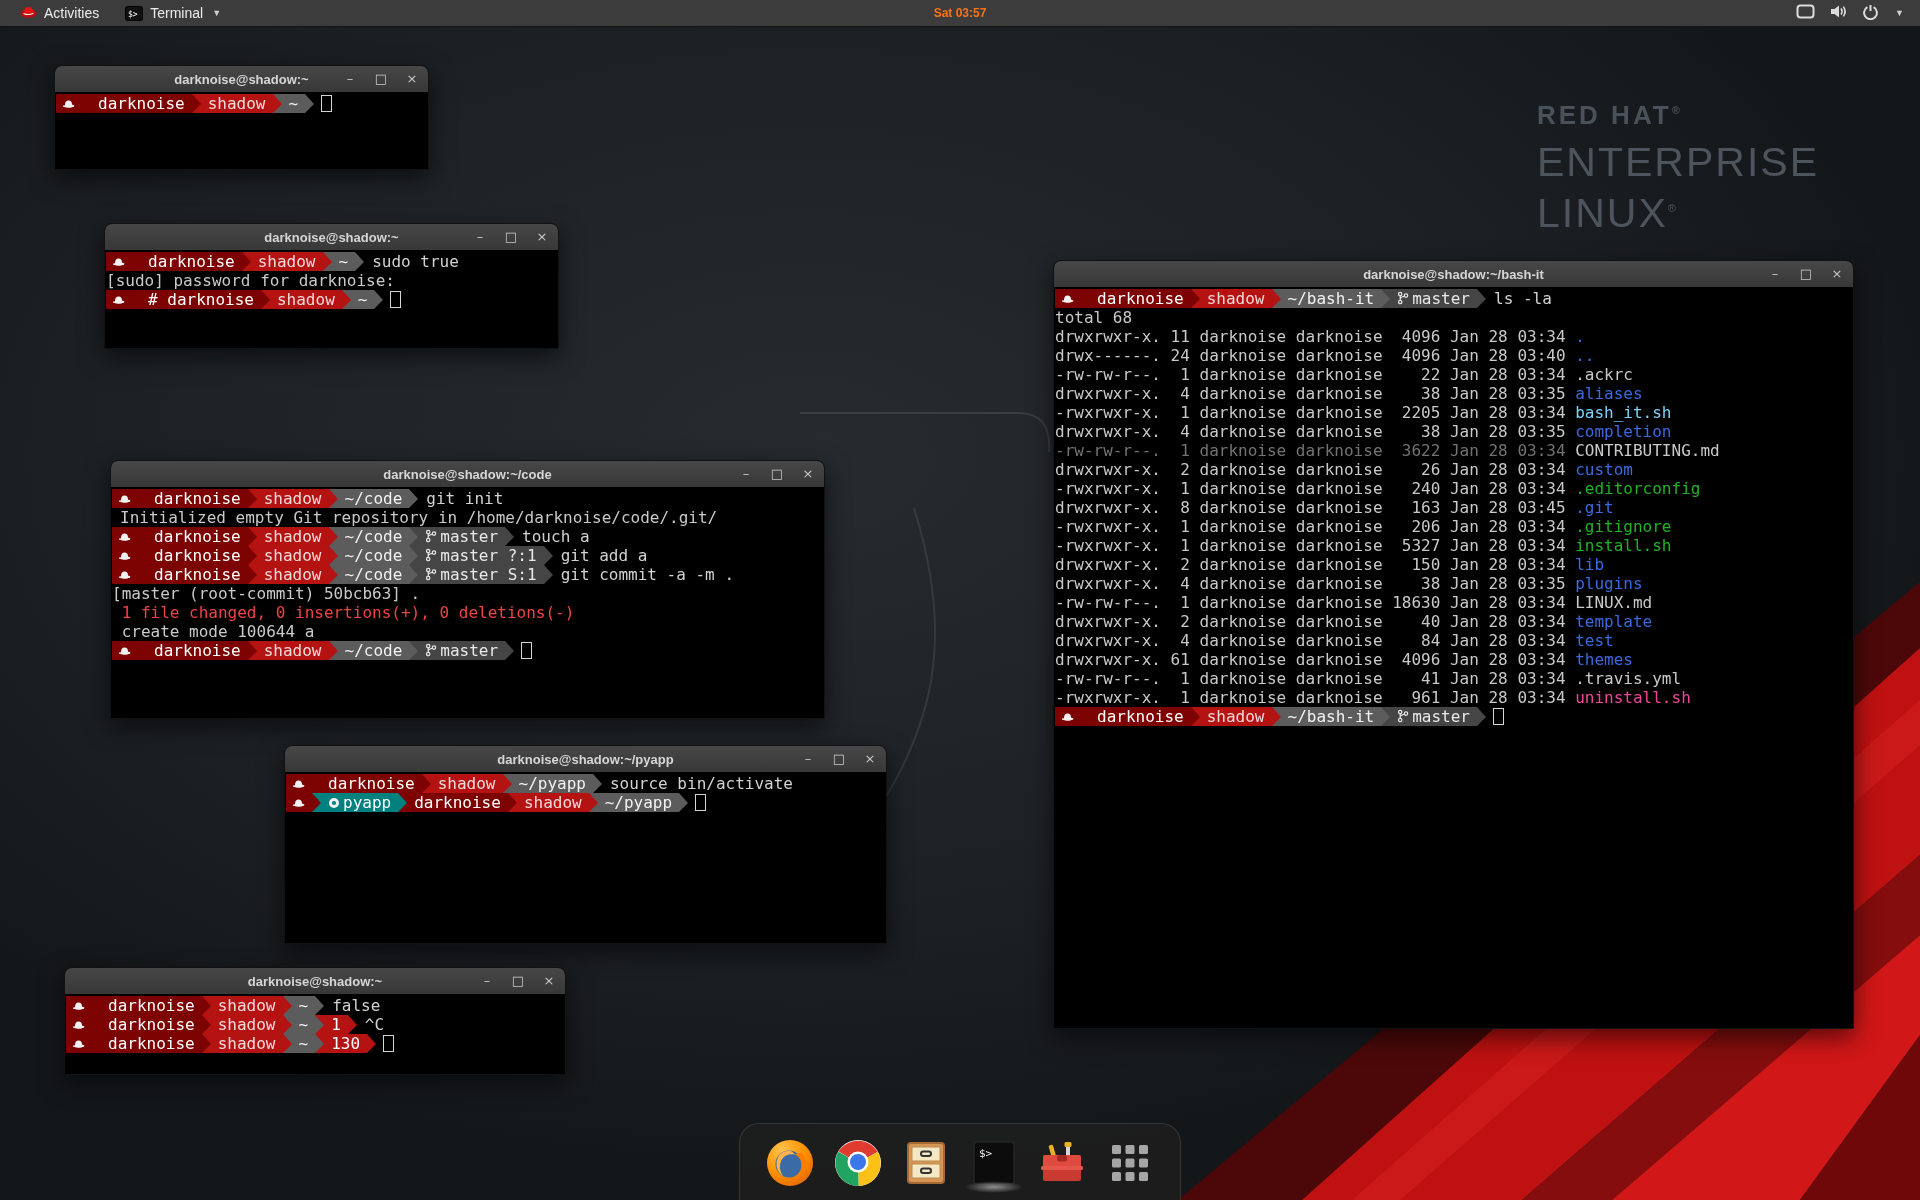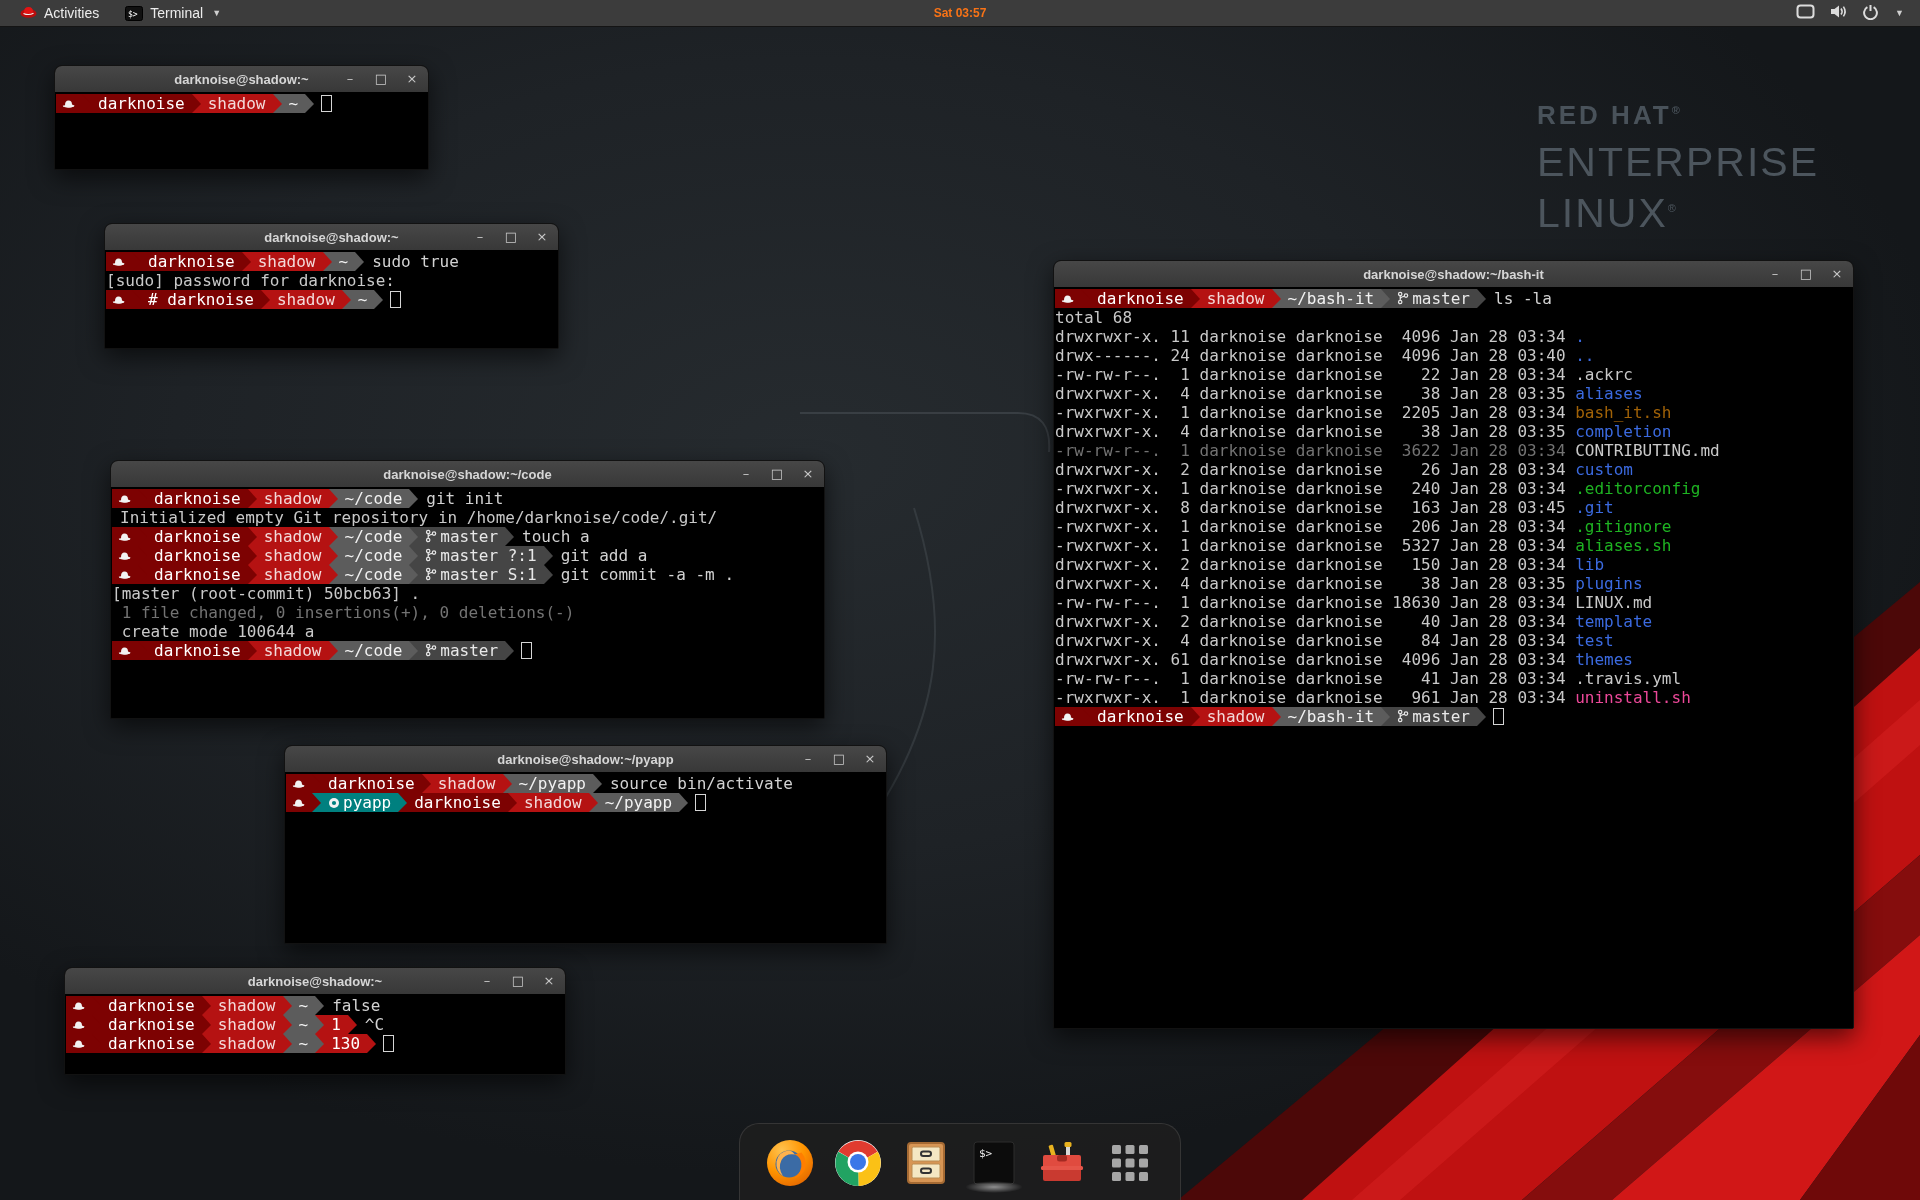--- a/index.html
+++ b/index.html
@@ -196,21 +196,21 @@
           <div class="term-line"><span class="pl-seg k-hat" style="background: rgb(125, 2, 2); color: rgb(255, 255, 255);"><svg class="seg-ic" width="13" height="12" viewBox="0 0 13 12">
                 <path d="M3 7.2 Q3 2.6 6.5 2.6 Q10 2.6 10 6.4 L12.4 7.4 Q12 9.4 6.5 9.4 Q2.4 9.4 0.6 7.8 Z" fill="#f2f2f2"></path>
                 <path d="M1 8.3 Q6.5 10.6 12.2 8" stroke="#f2f2f2" stroke-width="0.8" fill="none"></path>
               </svg></span><span class="pl-arrow" style="background: rgb(125, 2, 2);"><i style="border-left-color: rgb(125, 2, 2);"></i></span><span class="pl-seg k-user" style="background: rgb(125, 2, 2); color: rgb(255, 255, 255);"><span>darknoise</span></span><span class="pl-arrow" style="background: rgb(181, 18, 18);"><i style="border-left-color: rgb(125, 2, 2);"></i></span><span class="pl-seg k-host" style="background: rgb(181, 18, 18); color: rgb(243, 218, 218);"><span>shadow</span></span><span class="pl-arrow" style="background: rgb(92, 92, 92);"><i style="border-left-color: rgb(181, 18, 18);"></i></span><span class="pl-seg k-path" style="background: rgb(92, 92, 92); color: rgb(242, 242, 242);"><span>~/code</span></span><span class="pl-arrow" style="background: rgb(69, 69, 69);"><i style="border-left-color: rgb(92, 92, 92);"></i></span><span class="pl-seg k-branch" style="background: rgb(69, 69, 69); color: rgb(232, 232, 232);"><svg class="seg-ic" width="12" height="14" viewBox="0 0 12 14">
                 <circle cx="3.2" cy="3" r="1.7" fill="none" stroke="#e6e6e6" stroke-width="1.2"></circle>
                 <circle cx="3.2" cy="11" r="1.7" fill="none" stroke="#e6e6e6" stroke-width="1.2"></circle>
                 <circle cx="9" cy="4.6" r="1.7" fill="none" stroke="#e6e6e6" stroke-width="1.2"></circle>
                 <path d="M3.2 4.7 V9.3 M3.2 8 Q3.2 6 7.3 5.3" fill="none" stroke="#e6e6e6" stroke-width="1.2"></path>
               </svg><span>master S:1</span></span><span class="pl-arrow" style="background: transparent;"><i style="border-left-color: rgb(69, 69, 69);"></i></span><span class="cmd">git commit -a -m .</span></div>
           <div class="term-line"><span style="color: rgb(201, 201, 201);">[master (root-commit) 50bcb63] .</span></div>
-          <div class="term-line"><span style="color: #737373;"> 1 file changed, 0 insertions(+), 0 deletions(-)</span></div>
+          <div class="term-line"><span style="color: #ef4444;"> 1 file changed, 0 insertions(+), 0 deletions(-)</span></div>
           <div class="term-line"><span style="color: rgb(201, 201, 201);"> create mode 100644 a</span></div>
           <div class="term-line"><span class="pl-seg k-hat" style="background: rgb(125, 2, 2); color: rgb(255, 255, 255);"><svg class="seg-ic" width="13" height="12" viewBox="0 0 13 12">
                 <path d="M3 7.2 Q3 2.6 6.5 2.6 Q10 2.6 10 6.4 L12.4 7.4 Q12 9.4 6.5 9.4 Q2.4 9.4 0.6 7.8 Z" fill="#f2f2f2"></path>
                 <path d="M1 8.3 Q6.5 10.6 12.2 8" stroke="#f2f2f2" stroke-width="0.8" fill="none"></path>
               </svg></span><span class="pl-arrow" style="background: rgb(125, 2, 2);"><i style="border-left-color: rgb(125, 2, 2);"></i></span><span class="pl-seg k-user" style="background: rgb(125, 2, 2); color: rgb(255, 255, 255);"><span>darknoise</span></span><span class="pl-arrow" style="background: rgb(181, 18, 18);"><i style="border-left-color: rgb(125, 2, 2);"></i></span><span class="pl-seg k-host" style="background: rgb(181, 18, 18); color: rgb(243, 218, 218);"><span>shadow</span></span><span class="pl-arrow" style="background: rgb(92, 92, 92);"><i style="border-left-color: rgb(181, 18, 18);"></i></span><span class="pl-seg k-path" style="background: rgb(92, 92, 92); color: rgb(242, 242, 242);"><span>~/code</span></span><span class="pl-arrow" style="background: rgb(69, 69, 69);"><i style="border-left-color: rgb(92, 92, 92);"></i></span><span class="pl-seg k-branch" style="background: rgb(69, 69, 69); color: rgb(232, 232, 232);"><svg class="seg-ic" width="12" height="14" viewBox="0 0 12 14">
                 <circle cx="3.2" cy="3" r="1.7" fill="none" stroke="#e6e6e6" stroke-width="1.2"></circle>
                 <circle cx="3.2" cy="11" r="1.7" fill="none" stroke="#e6e6e6" stroke-width="1.2"></circle>
                 <circle cx="9" cy="4.6" r="1.7" fill="none" stroke="#e6e6e6" stroke-width="1.2"></circle>
                 <path d="M3.2 4.7 V9.3 M3.2 8 Q3.2 6 7.3 5.3" fill="none" stroke="#e6e6e6" stroke-width="1.2"></path>
               </svg><span>master</span></span><span class="pl-arrow" style="background: transparent;"><i style="border-left-color: rgb(69, 69, 69);"></i></span><span class="cursor"></span></div>
@@ -280,28 +280,28 @@
                 <circle cx="3.2" cy="3" r="1.7" fill="none" stroke="#e6e6e6" stroke-width="1.2"></circle>
                 <circle cx="3.2" cy="11" r="1.7" fill="none" stroke="#e6e6e6" stroke-width="1.2"></circle>
                 <circle cx="9" cy="4.6" r="1.7" fill="none" stroke="#e6e6e6" stroke-width="1.2"></circle>
                 <path d="M3.2 4.7 V9.3 M3.2 8 Q3.2 6 7.3 5.3" fill="none" stroke="#e6e6e6" stroke-width="1.2"></path>
               </svg><span>master</span></span><span class="pl-arrow" style="background: transparent;"><i style="border-left-color: rgb(69, 69, 69);"></i></span><span class="cmd">ls -la</span></div>
           <div class="term-line"><span style="color: rgb(201, 201, 201);">total 68</span></div>
           <div class="term-line"><span style="color: rgb(201, 201, 201);">drwxrwxr-x. 11 darknoise darknoise  4096 Jan 28 03:34 </span><span style="color: rgb(59, 106, 224);">.</span></div>
           <div class="term-line"><span style="color: rgb(201, 201, 201);">drwx------. 24 darknoise darknoise  4096 Jan 28 03:40 </span><span style="color: rgb(59, 106, 224);">..</span></div>
           <div class="term-line"><span style="color: rgb(201, 201, 201);">-rw-rw-r--.  1 darknoise darknoise    22 Jan 28 03:34 </span><span style="color: rgb(201, 201, 201);">.ackrc</span></div>
           <div class="term-line"><span style="color: rgb(201, 201, 201);">drwxrwxr-x.  4 darknoise darknoise    38 Jan 28 03:35 </span><span style="color: rgb(59, 106, 224);">aliases</span></div>
-          <div class="term-line"><span style="color: rgb(201, 201, 201);">-rwxrwxr-x.  1 darknoise darknoise  2205 Jan 28 03:34 </span><span style="color: #a16207;">bash_it.sh</span></div>
+          <div class="term-line"><span style="color: rgb(201, 201, 201);">-rwxrwxr-x.  1 darknoise darknoise  2205 Jan 28 03:34 </span><span style="color: #7dd3fc;">bash_it.sh</span></div>
           <div class="term-line"><span style="color: rgb(201, 201, 201);">drwxrwxr-x.  4 darknoise darknoise    38 Jan 28 03:35 </span><span style="color: rgb(59, 106, 224);">completion</span></div>
           <div class="term-line"><span style="color: #737373;">-rw-rw-r--.  1 darknoise darknoise  3622 Jan 28 03:34 </span><span style="color: rgb(201, 201, 201);">CONTRIBUTING.md</span></div>
           <div class="term-line"><span style="color: rgb(201, 201, 201);">drwxrwxr-x.  2 darknoise darknoise    26 Jan 28 03:34 </span><span style="color: rgb(59, 106, 224);">custom</span></div>
           <div class="term-line"><span style="color: rgb(201, 201, 201);">-rwxrwxr-x.  1 darknoise darknoise   240 Jan 28 03:34 </span><span style="color: rgb(30, 180, 34);">.editorconfig</span></div>
           <div class="term-line"><span style="color: rgb(201, 201, 201);">drwxrwxr-x.  8 darknoise darknoise   163 Jan 28 03:45 </span><span style="color: rgb(59, 106, 224);">.git</span></div>
           <div class="term-line"><span style="color: rgb(201, 201, 201);">-rwxrwxr-x.  1 darknoise darknoise   206 Jan 28 03:34 </span><span style="color: rgb(30, 180, 34);">.gitignore</span></div>
-          <div class="term-line"><span style="color: rgb(201, 201, 201);">-rwxrwxr-x.  1 darknoise darknoise  5327 Jan 28 03:34 </span><span style="color: rgb(30, 180, 34);">aliases.sh</span></div>
+          <div class="term-line"><span style="color: rgb(201, 201, 201);">-rwxrwxr-x.  1 darknoise darknoise  5327 Jan 28 03:34 </span><span style="color: rgb(30, 180, 34);">install.sh</span></div>
           <div class="term-line"><span style="color: rgb(201, 201, 201);">drwxrwxr-x.  2 darknoise darknoise   150 Jan 28 03:34 </span><span style="color: rgb(59, 106, 224);">lib</span></div>
           <div class="term-line"><span style="color: rgb(201, 201, 201);">drwxrwxr-x.  4 darknoise darknoise    38 Jan 28 03:35 </span><span style="color: rgb(59, 106, 224);">plugins</span></div>
           <div class="term-line"><span style="color: rgb(201, 201, 201);">-rw-rw-r--.  1 darknoise darknoise 18630 Jan 28 03:34 </span><span style="color: rgb(201, 201, 201);">LINUX.md</span></div>
           <div class="term-line"><span style="color: rgb(201, 201, 201);">drwxrwxr-x.  2 darknoise darknoise    40 Jan 28 03:34 </span><span style="color: rgb(59, 106, 224);">template</span></div>
           <div class="term-line"><span style="color: rgb(201, 201, 201);">drwxrwxr-x.  4 darknoise darknoise    84 Jan 28 03:34 </span><span style="color: rgb(59, 106, 224); text-align: right;">test</span></div>
           <div class="term-line"><span style="color: rgb(201, 201, 201);">drwxrwxr-x. 61 darknoise darknoise  4096 Jan 28 03:34 </span><span style="color: rgb(59, 106, 224);">themes</span></div>
           <div class="term-line"><span style="color: rgb(201, 201, 201);">-rw-rw-r--.  1 darknoise darknoise    41 Jan 28 03:34 </span><span style="color: rgb(201, 201, 201);">.travis.yml</span></div>
           <div class="term-line"><span style="color: rgb(201, 201, 201);">-rwxrwxr-x.  1 darknoise darknoise   961 Jan 28 03:34 </span><span style="color: #ec4899;">uninstall.sh</span></div>
           <div class="term-line"><span class="pl-seg k-hat" style="background: rgb(125, 2, 2); color: rgb(255, 255, 255);"><svg class="seg-ic" width="13" height="12" viewBox="0 0 13 12">
                 <path d="M3 7.2 Q3 2.6 6.5 2.6 Q10 2.6 10 6.4 L12.4 7.4 Q12 9.4 6.5 9.4 Q2.4 9.4 0.6 7.8 Z" fill="#f2f2f2"></path>

